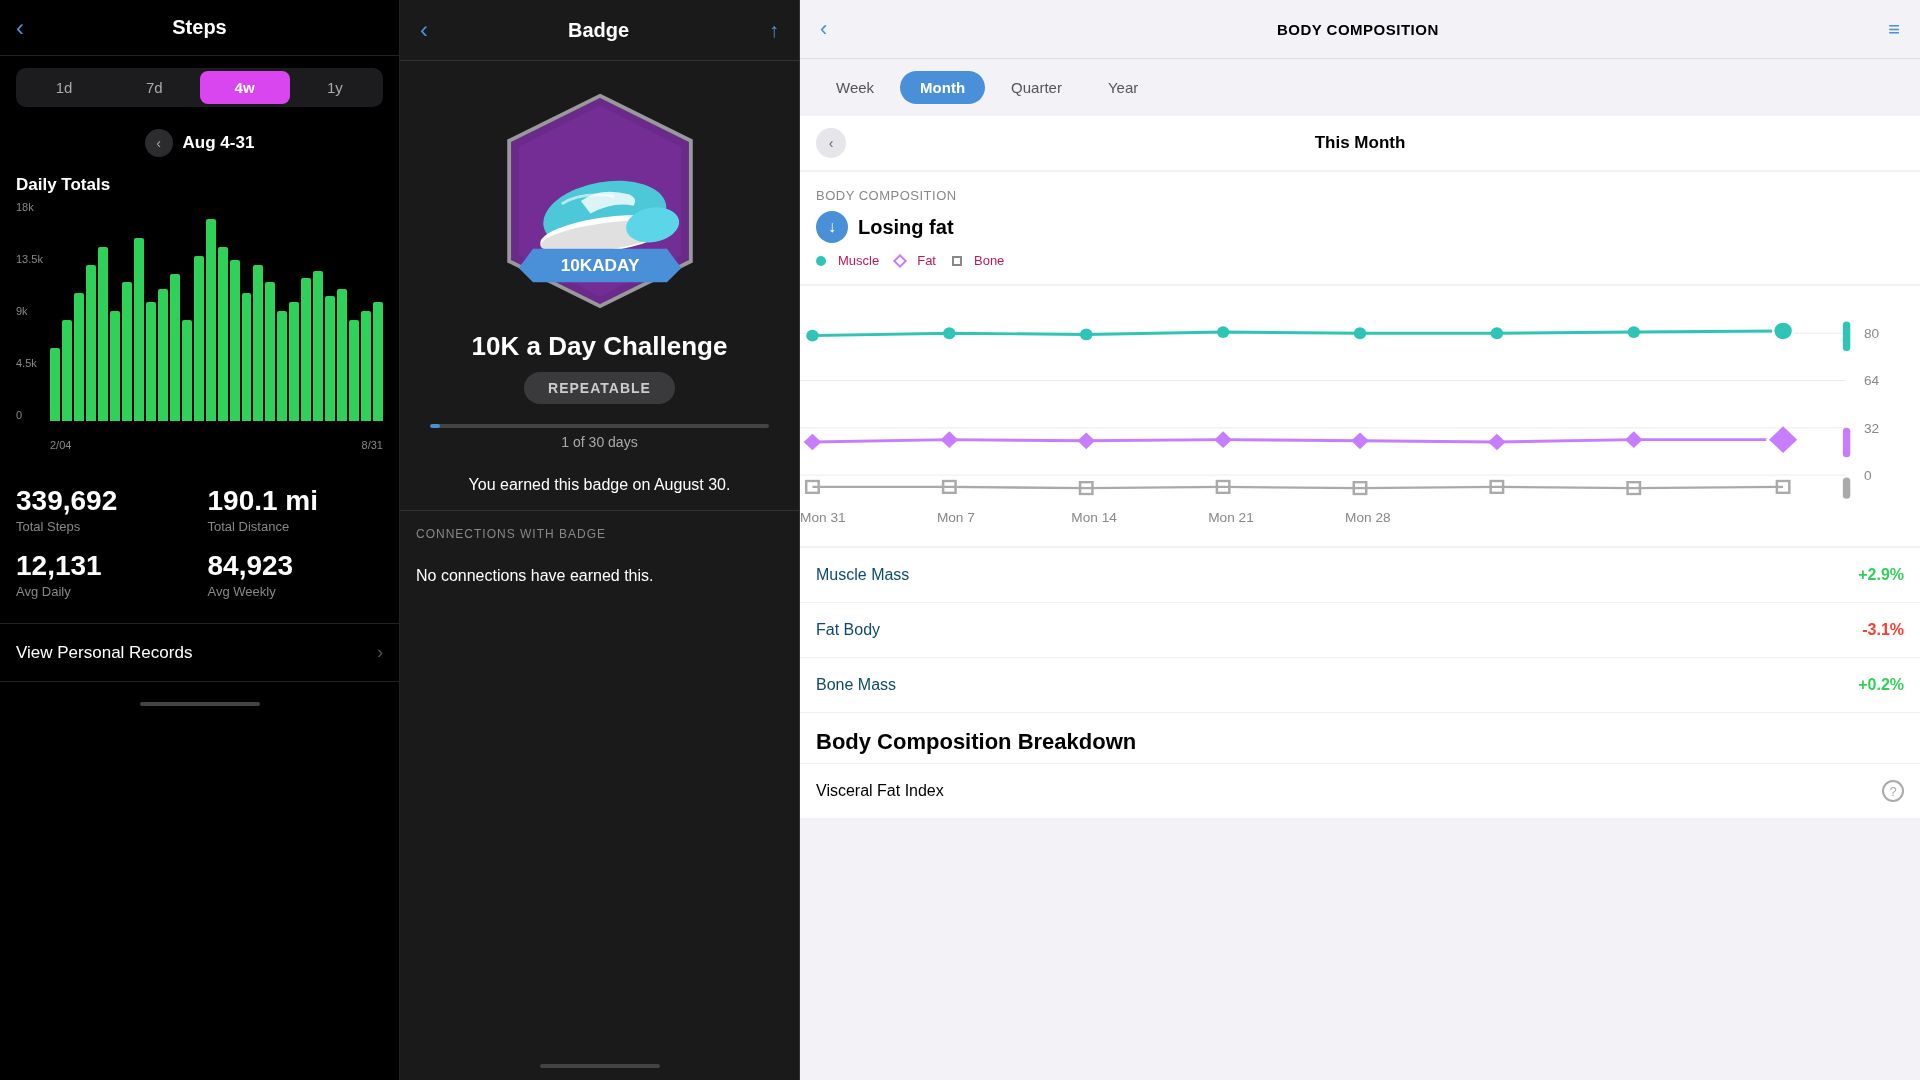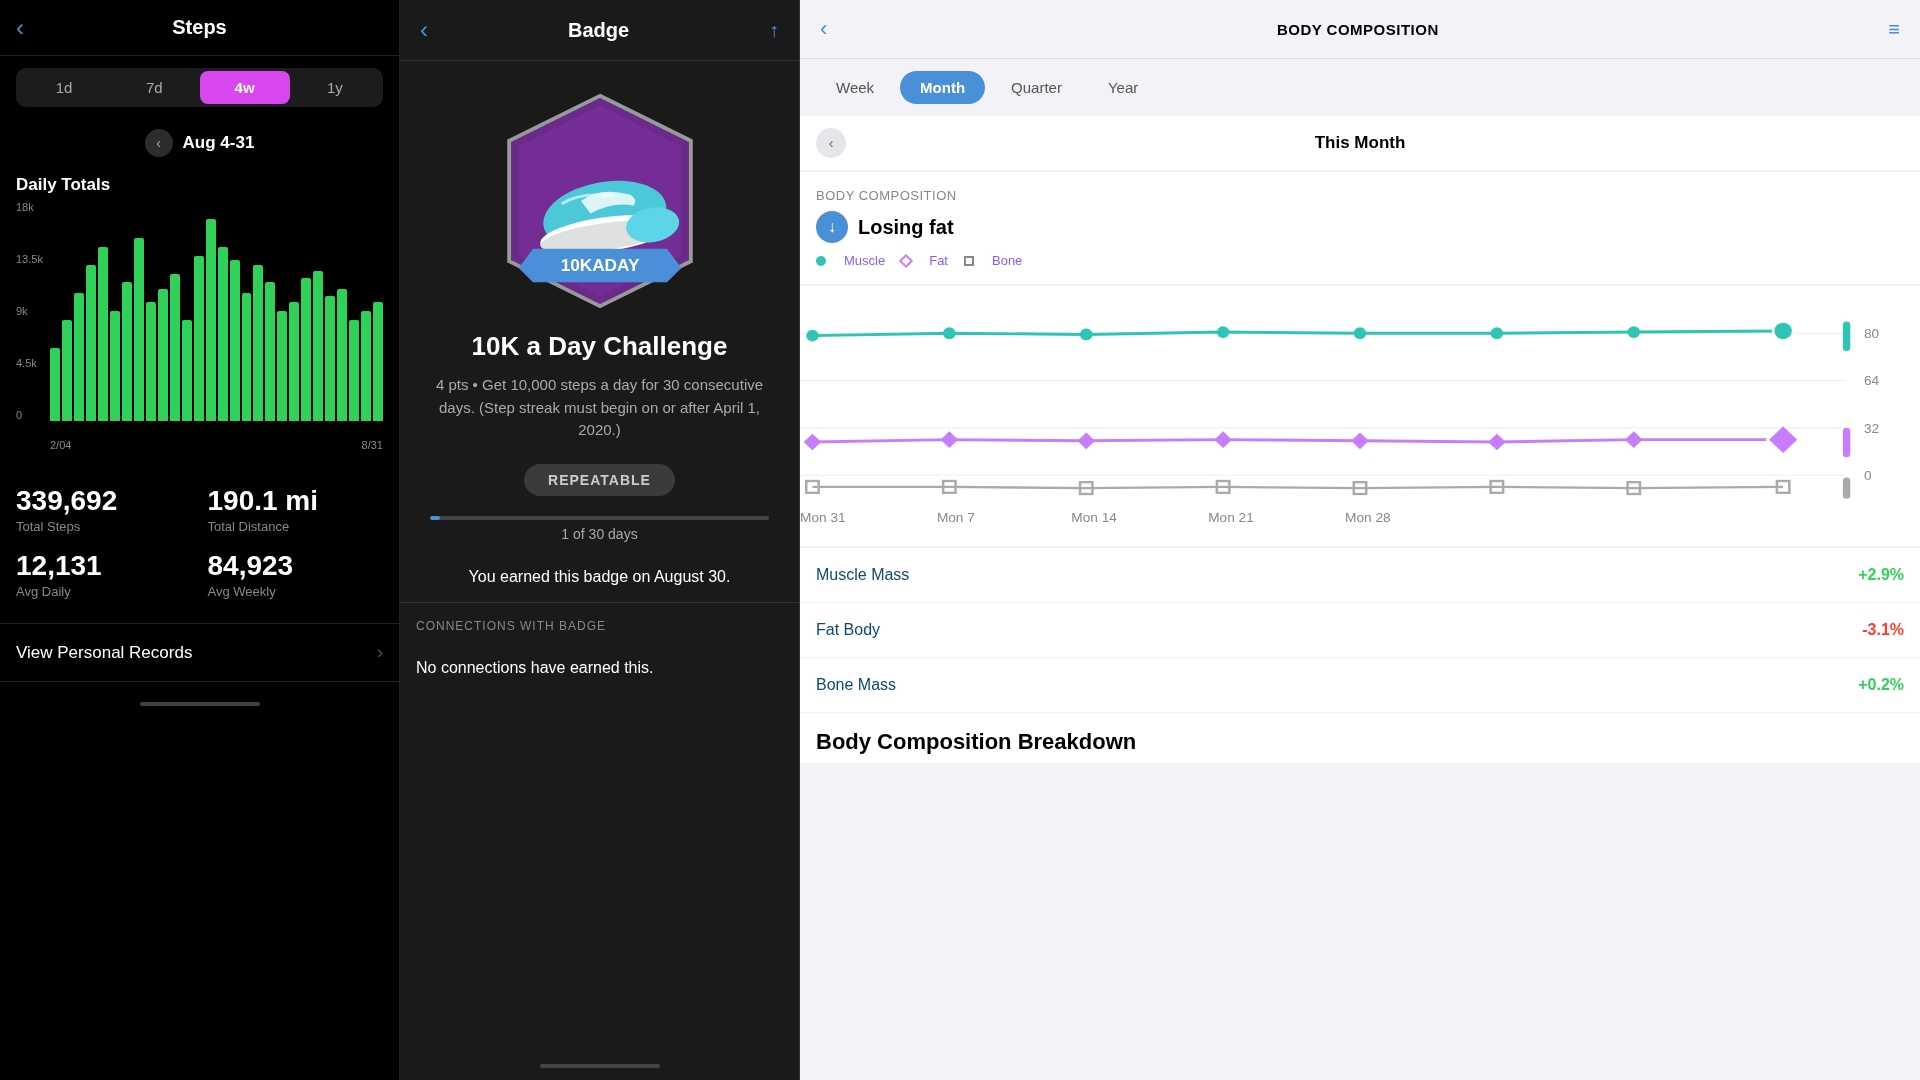--- a/index.html
+++ b/index.html
@@ -482,23 +482,23 @@
     .legend-row {
       display: flex;
       gap: 16px;
       padding: 10px 0 0;
       align-items: center;
     }
 
     .legend-item {
       display: flex;
       align-items: center;
-      gap: 18px;
+      gap: 12px;
       font-size: 13px;
-      color: #8b5cf6;
+      color: #be185d;
     }
 
     .legend-dot {
       width: 10px;
       height: 10px;
       border-radius: 50%;
     }
 
     .legend-diamond {
       width: 10px;
@@ -701,21 +701,20 @@
 
         <path d="M60 118 Q80 105 115 110" stroke="#fff" stroke-width="3" fill="none" opacity="0.6"></path>
 
         <polygon points="30,165 170,165 185,185 170,200 30,200 15,185" fill="#4a90d9"></polygon>
         <text x="100" y="188" text-anchor="middle" fill="white" font-size="18" font-weight="bold" font-family="Arial">10KADAY</text>
       </svg>
     </div>
   </div>
 
   <div class="badge-name">10K a Day Challenge</div>
-  <div class="badge-desc">4 pts • Get 10,000 steps a day for 30 consecutive days. (Step streak must begin on or after April 1, 2020.)</div>
 
   <div class="badge-repeatable-btn">
     <div class="repeatable-tag">REPEATABLE</div>
   </div>
 
   <div class="badge-progress">
     <div class="progress-bar-bg">
       <div class="progress-bar-fill" id="badge-progress-fill" style="width: 3%;"></div>
     </div>
     <div class="progress-text">1 of 30 days</div>
@@ -845,13 +844,17 @@
       <span class="metric-value negative">-3.1%</span>
     </div>
     <div class="metric-row">
       <span class="metric-name">Bone Mass</span>
       <span class="metric-value positive">+0.2%</span>
     </div>
   </div>
 
   <div class="breakdown-title">Body Composition Breakdown</div>
 
+  <div class="visceral-row">
+    <span class="visceral-name">Visceral Fat Index</span>
+    <div class="info-icon">?</div>
+  </div>
 </div>
 
 </body></html>

